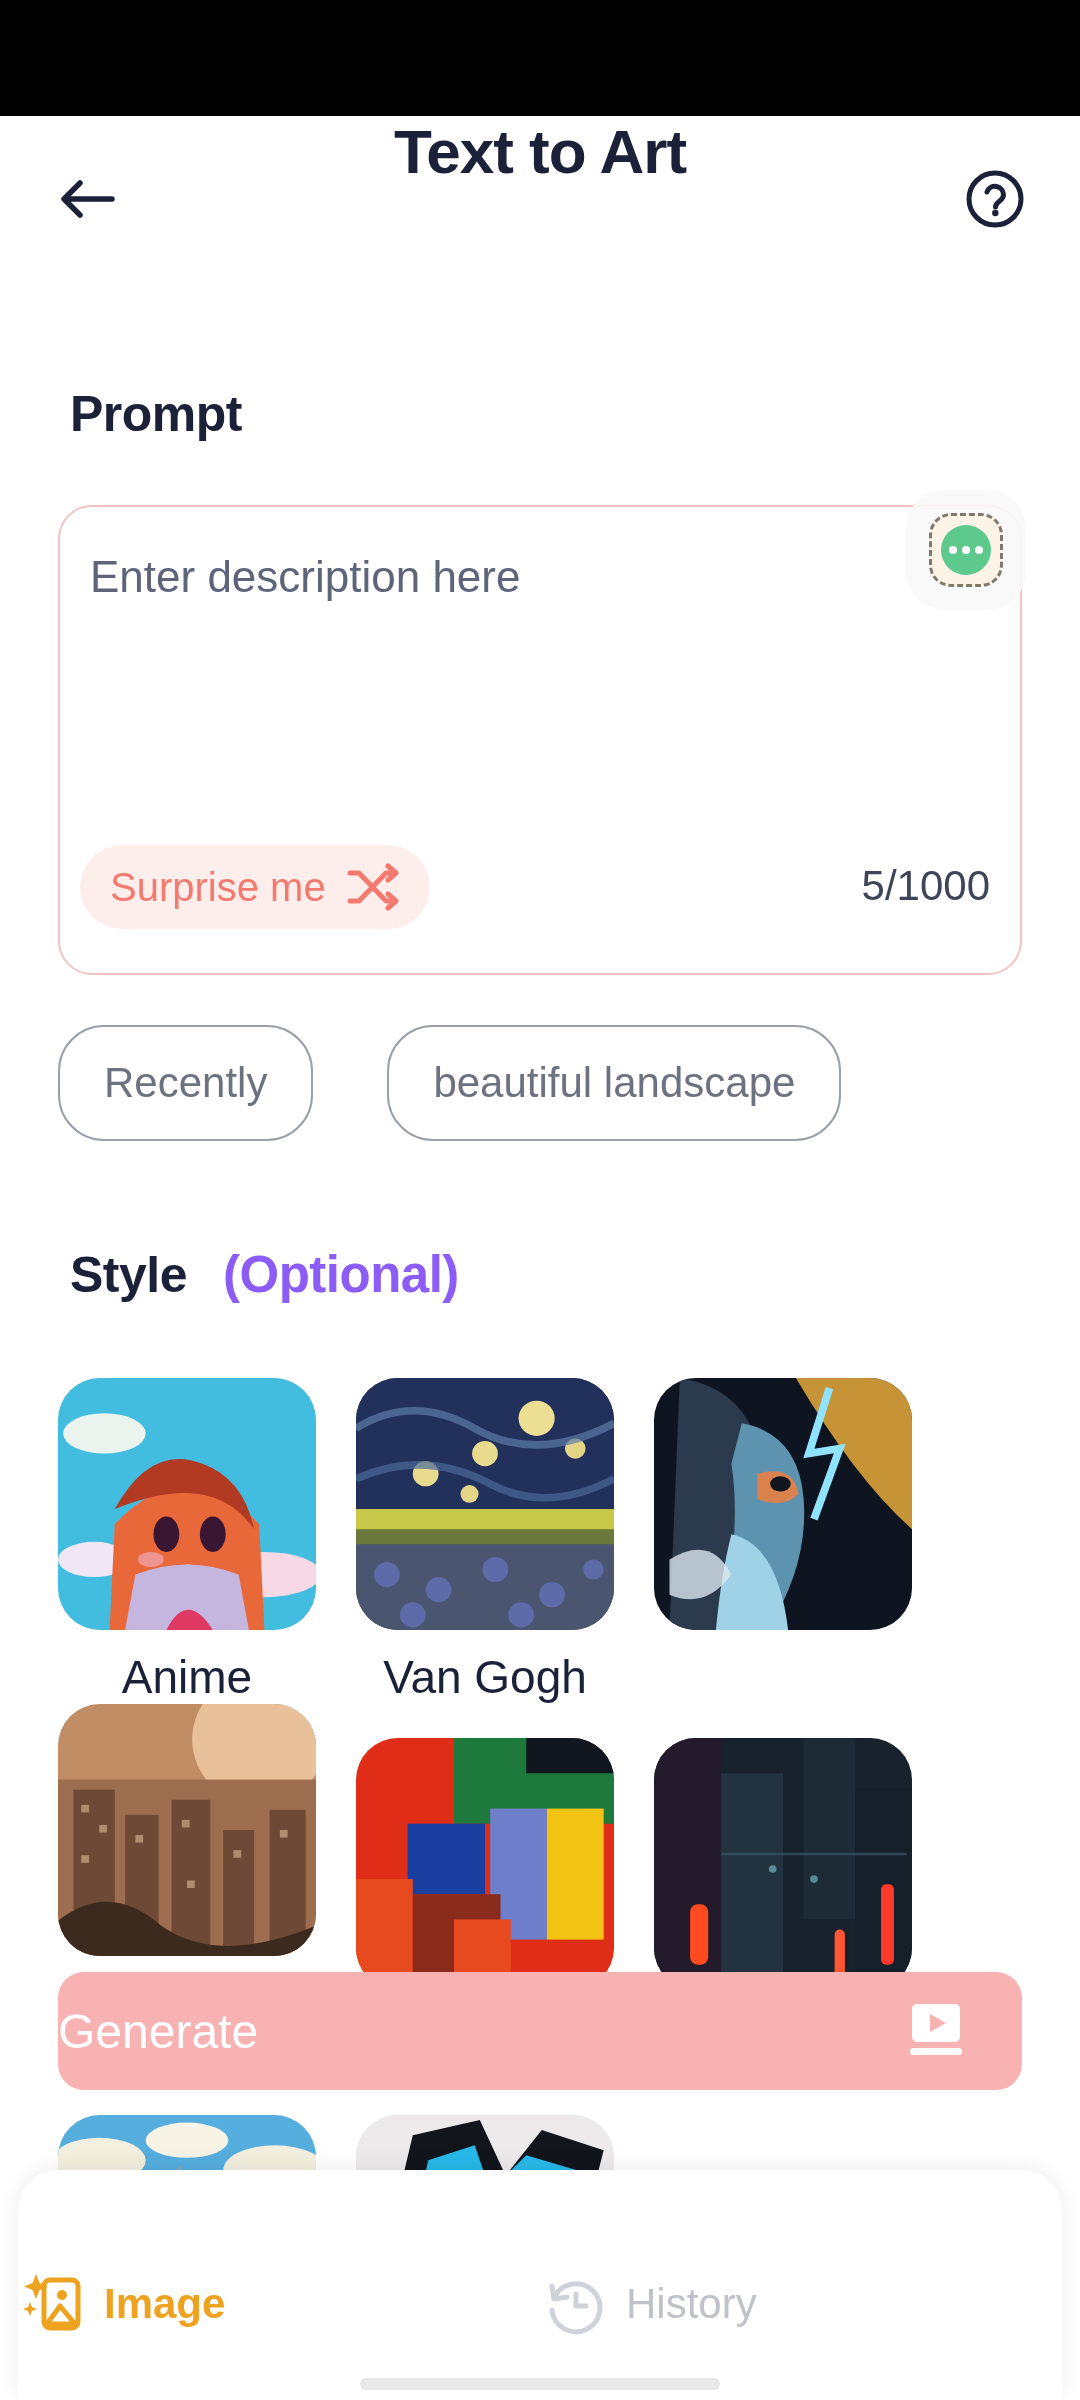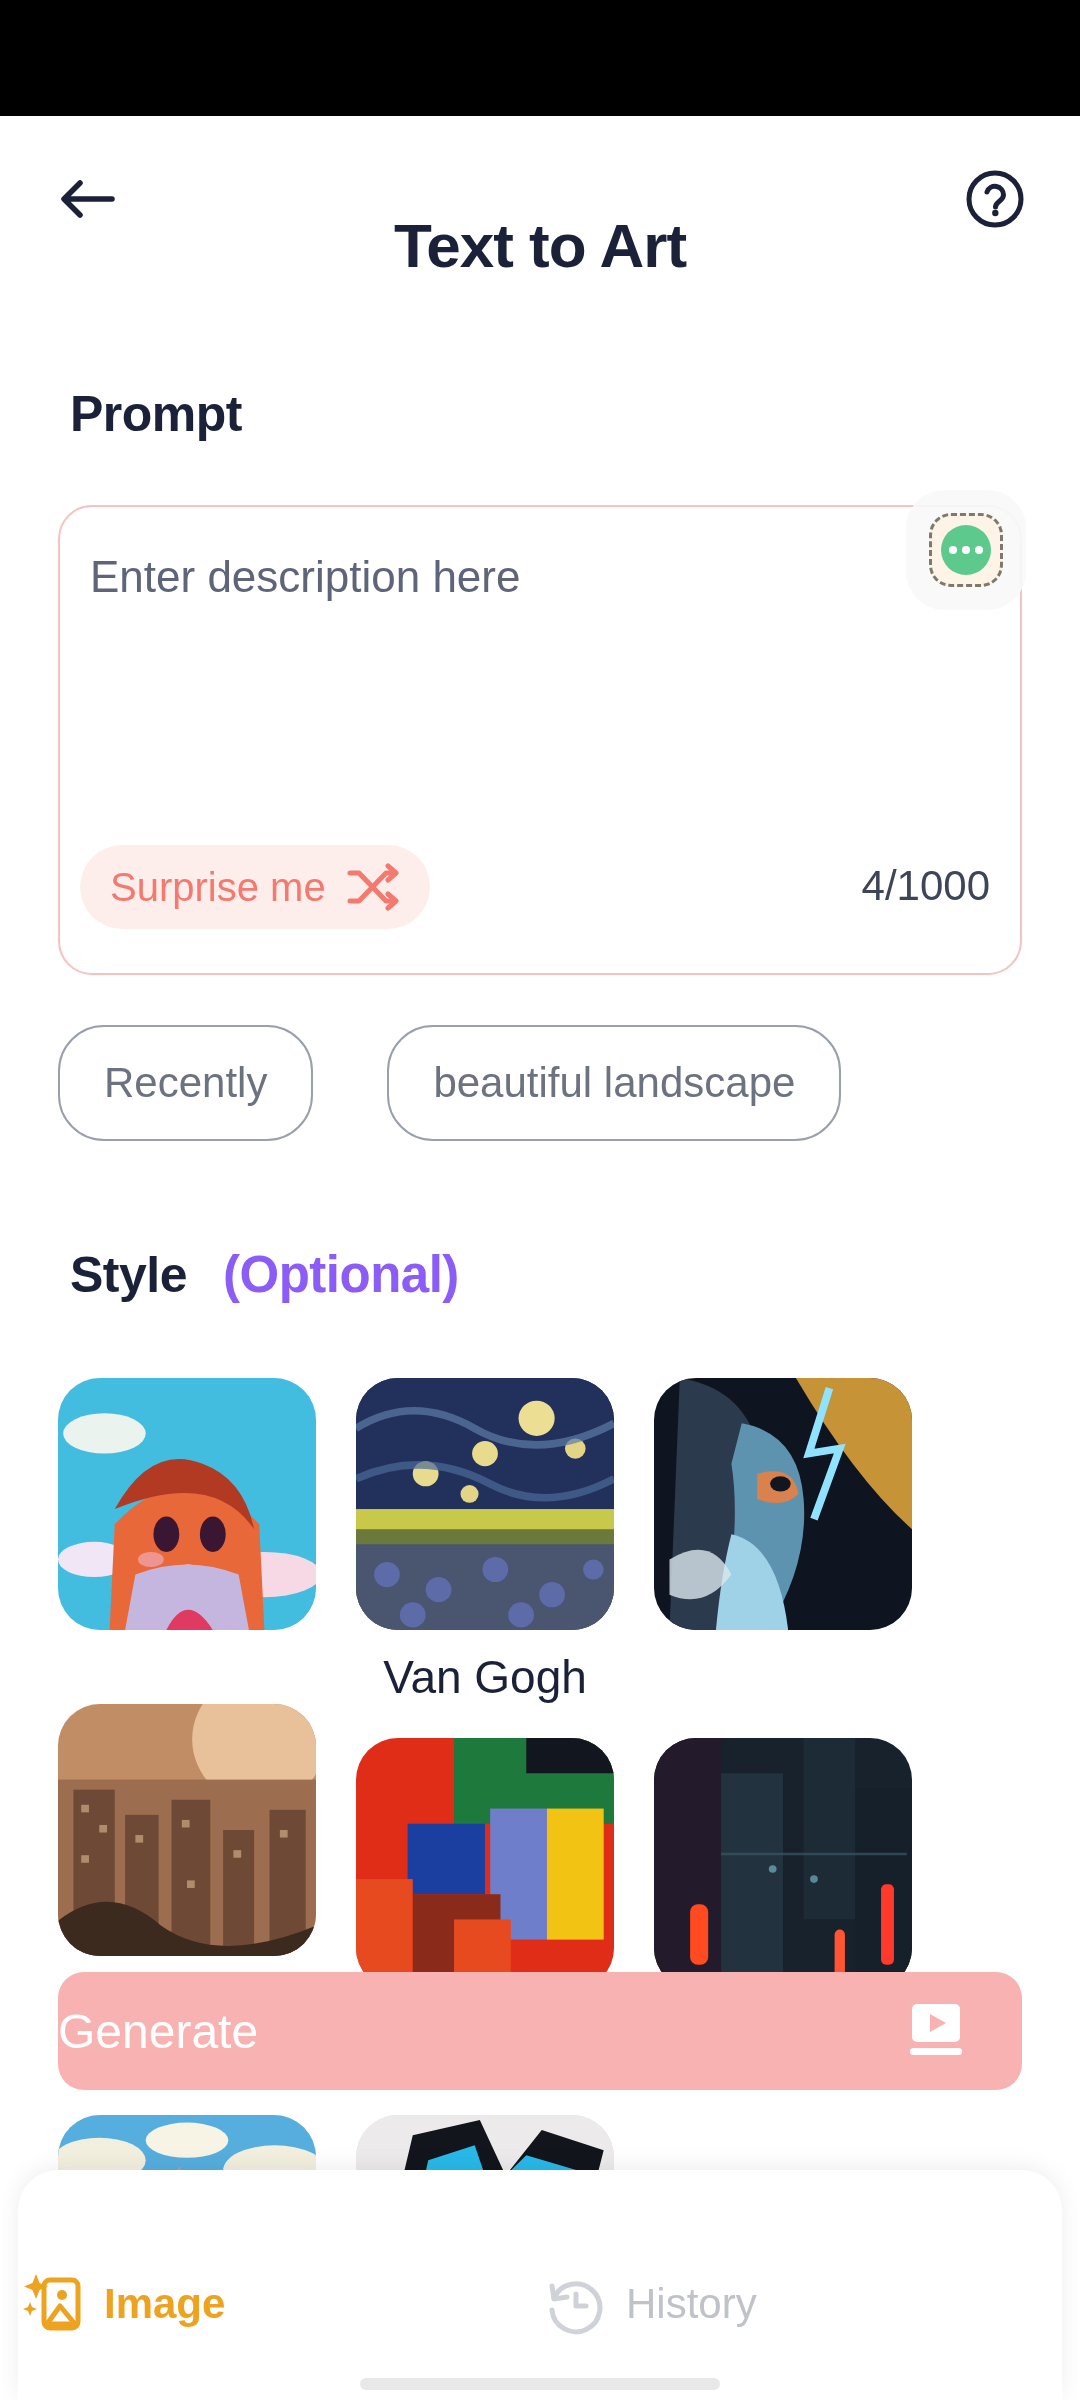--- a/index.html
+++ b/index.html
@@ -10,21 +10,21 @@
     overflow:hidden;
   }
   #app { position:relative; width:1080px; height:2400px; background:#fff; }
 
   
   .statusbar { position:absolute; top:0; left:0; width:1080px; height:116px; background:#000; }
 
   
   .header {
     position:absolute; top:116px; left:0; width:1080px; height:165px;
-    display:flex; align-items:flex-end; background:#fff;
+    display:flex; align-items:flex-start; background:#fff;
   }
   .back-btn {
     position:absolute; left:52px; top:50%; transform:translateY(-50%);
     width:70px; height:70px; display:flex; align-items:center; justify-content:center;
   }
   .page-title {
     width:100%; text-align:center;
     font-size:62px; font-weight:bold; color:#1b2138; letter-spacing:-1px;
   }
   .help-btn {
@@ -180,21 +180,21 @@
   <div class="surprise-btn">
     <span class="surprise-label">Surprise me</span>
     <svg width="54" height="48" viewBox="0 0 54 48">
       <path d="M4 10 H13 L40 38 H49" fill="none" stroke="#f4796f" stroke-width="5" stroke-linecap="round" stroke-linejoin="round"></path>
       <path d="M4 38 H13 L40 10 H49" fill="none" stroke="#f4796f" stroke-width="5" stroke-linecap="round" stroke-linejoin="round"></path>
       <path d="M42 3 L50 10 L42 17" fill="none" stroke="#f4796f" stroke-width="5" stroke-linecap="round" stroke-linejoin="round"></path>
       <path d="M42 31 L50 38 L42 45" fill="none" stroke="#f4796f" stroke-width="5" stroke-linecap="round" stroke-linejoin="round"></path>
     </svg>
   </div>
 
-  <div class="char-counter">4/1000</div>
+  <div class="char-counter">5/1000</div>
 
   <div class="chips-row">
     <div class="chip">Recently</div>
     <div class="chip">beautiful landscape</div>
   </div>
 
   <div class="section-title" id="style-header">
     <span>Style</span>
     <span class="style-optional">(Optional)</span>
   </div>
@@ -211,20 +211,21 @@
           <path d="M20 100 L22 58 Q50 28 78 58 L80 100 Z" fill="#e9683a"></path>
           <path d="M30 96 Q50 52 72 96 Z" fill="#fbe9d8"></path>
           <path d="M26 100 L30 78 Q50 70 70 78 L74 100 Z" fill="#c5b6e0"></path>
           <path d="M42 100 Q50 84 60 100 Z" fill="#e03a62"></path>
           <ellipse cx="42" cy="62" rx="5" ry="7" fill="#3b1633"></ellipse>
           <ellipse cx="60" cy="62" rx="5" ry="7" fill="#3b1633"></ellipse>
           <ellipse cx="36" cy="72" rx="5" ry="3" fill="#f0a0a8" opacity=".8"></ellipse>
           <path d="M22 52 Q36 26 56 34 Q72 40 76 60 Q60 36 22 52Z" fill="#b23a22"></path>
         </svg>
       </div>
+      <div class="style-label">Anime</div>
     </div>
 
     <div class="style-cell">
       <div class="style-thumb">
         <svg width="258" height="252" viewBox="0 0 100 100" preserveAspectRatio="none">
           <rect width="100" height="100" fill="#1b2a52"></rect>
           <path d="M0 0 H100 V55 H0Z" fill="#22315c"></path>
           <circle cx="70" cy="16" r="7" fill="#ecdf94"></circle>
           <circle cx="50" cy="30" r="5" fill="#e8db8d"></circle>
           <circle cx="27" cy="38" r="5" fill="#e8db8d"></circle>

